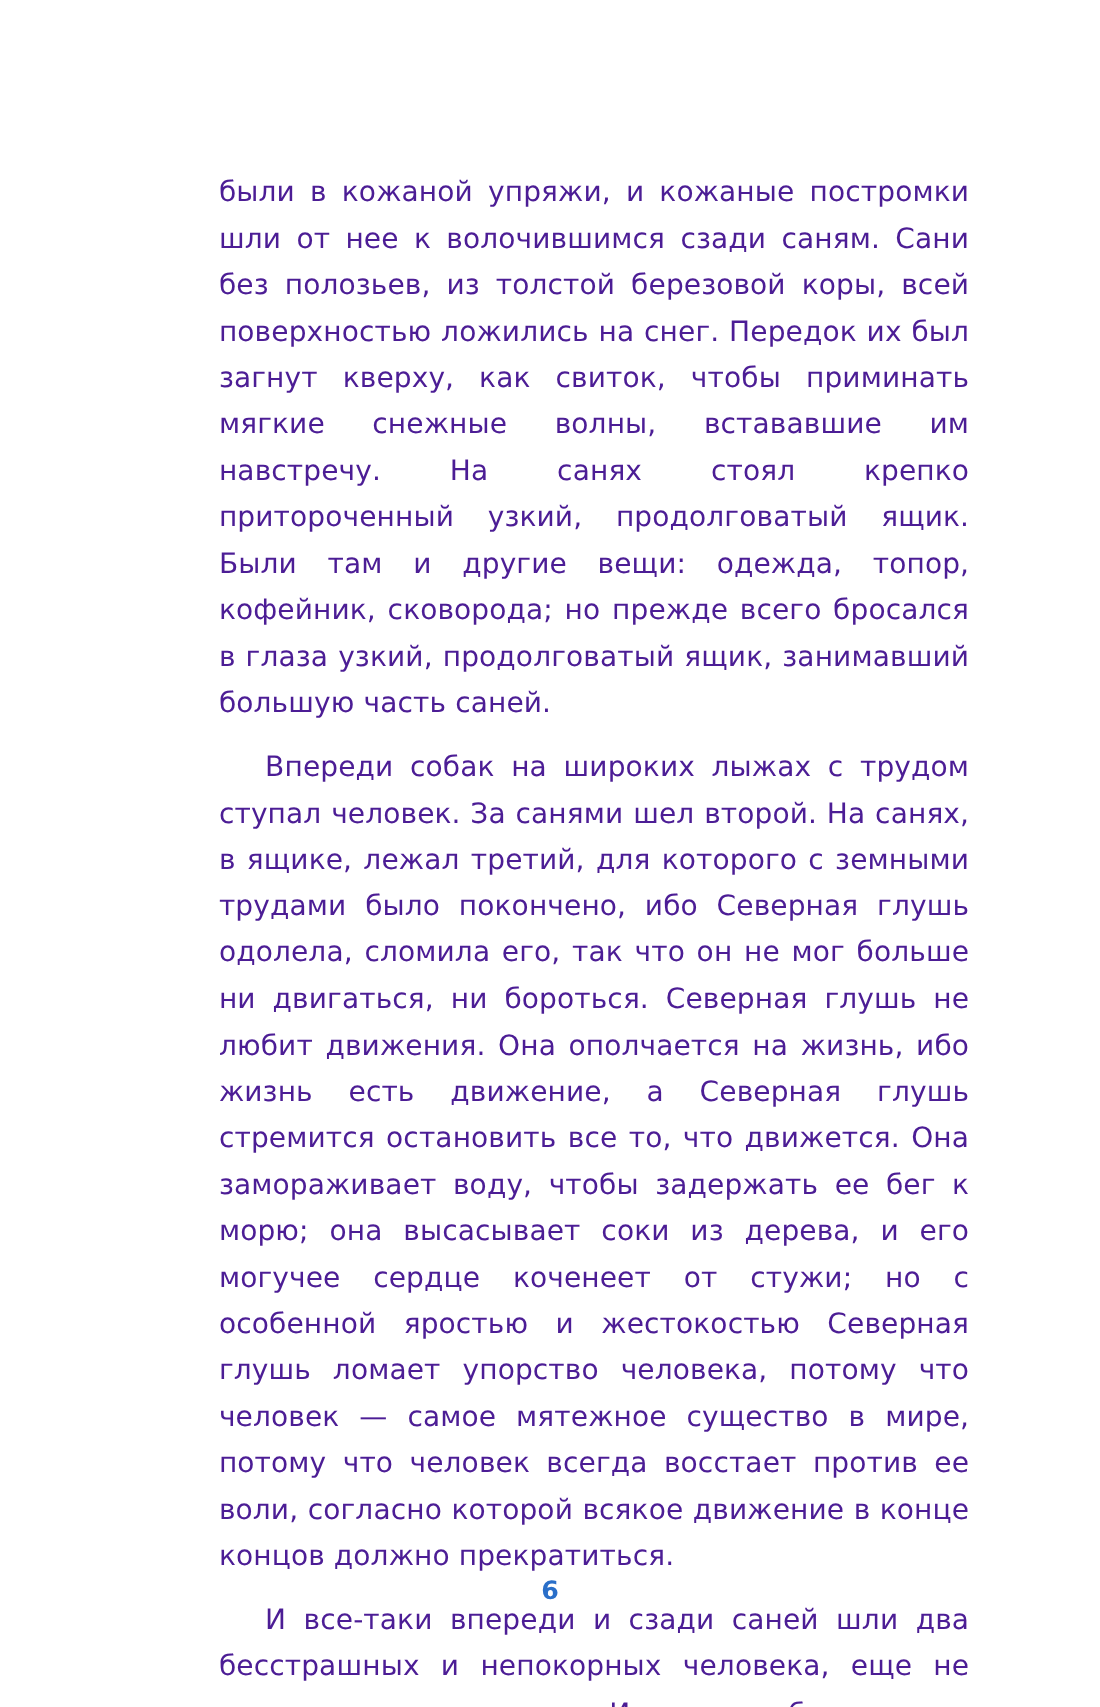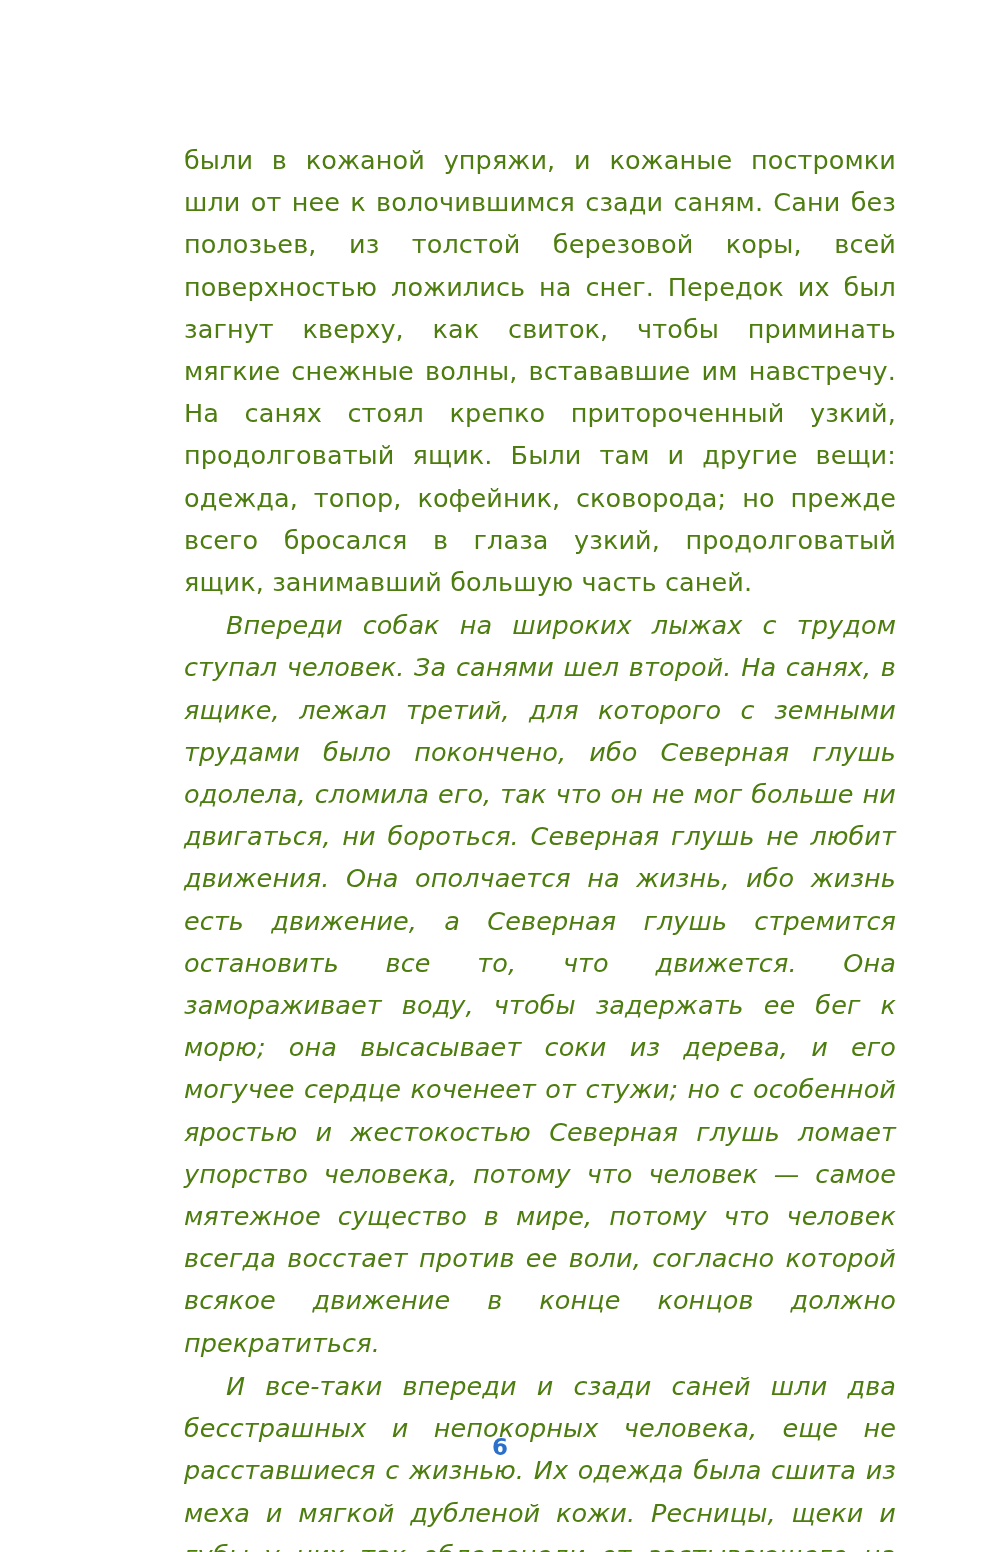--- a/index.html
+++ b/index.html
@@ -23,33 +23,32 @@
     height: 1552px;
     background: #ffffff;
   }
   .text-column {
     position: absolute;
     left: 183px;
     top: 138px;
     width: 714px;
   }
   p.para {
-    margin: 1px;
+    margin: 16px;
     font-size: 25.5px;
     line-height: 42.2px;
     text-align: justify;
     text-justify: inter-word;
     letter-spacing: 0.1px;
-    color: #4d7c0f;
+    color: #4c1d95;
     -webkit-hyphens: manual;
     hyphens: manual;
   }
   p.para.indent {
     text-indent: 42px;
-    font-style: italic;
   }
   .page-number {
     position: absolute;
     left: 0;
     top: 1434px;
     width: 1000px;
     text-align: center;
     font-size: 23px;
     font-weight: bold;
     color: #2a6fc9;

